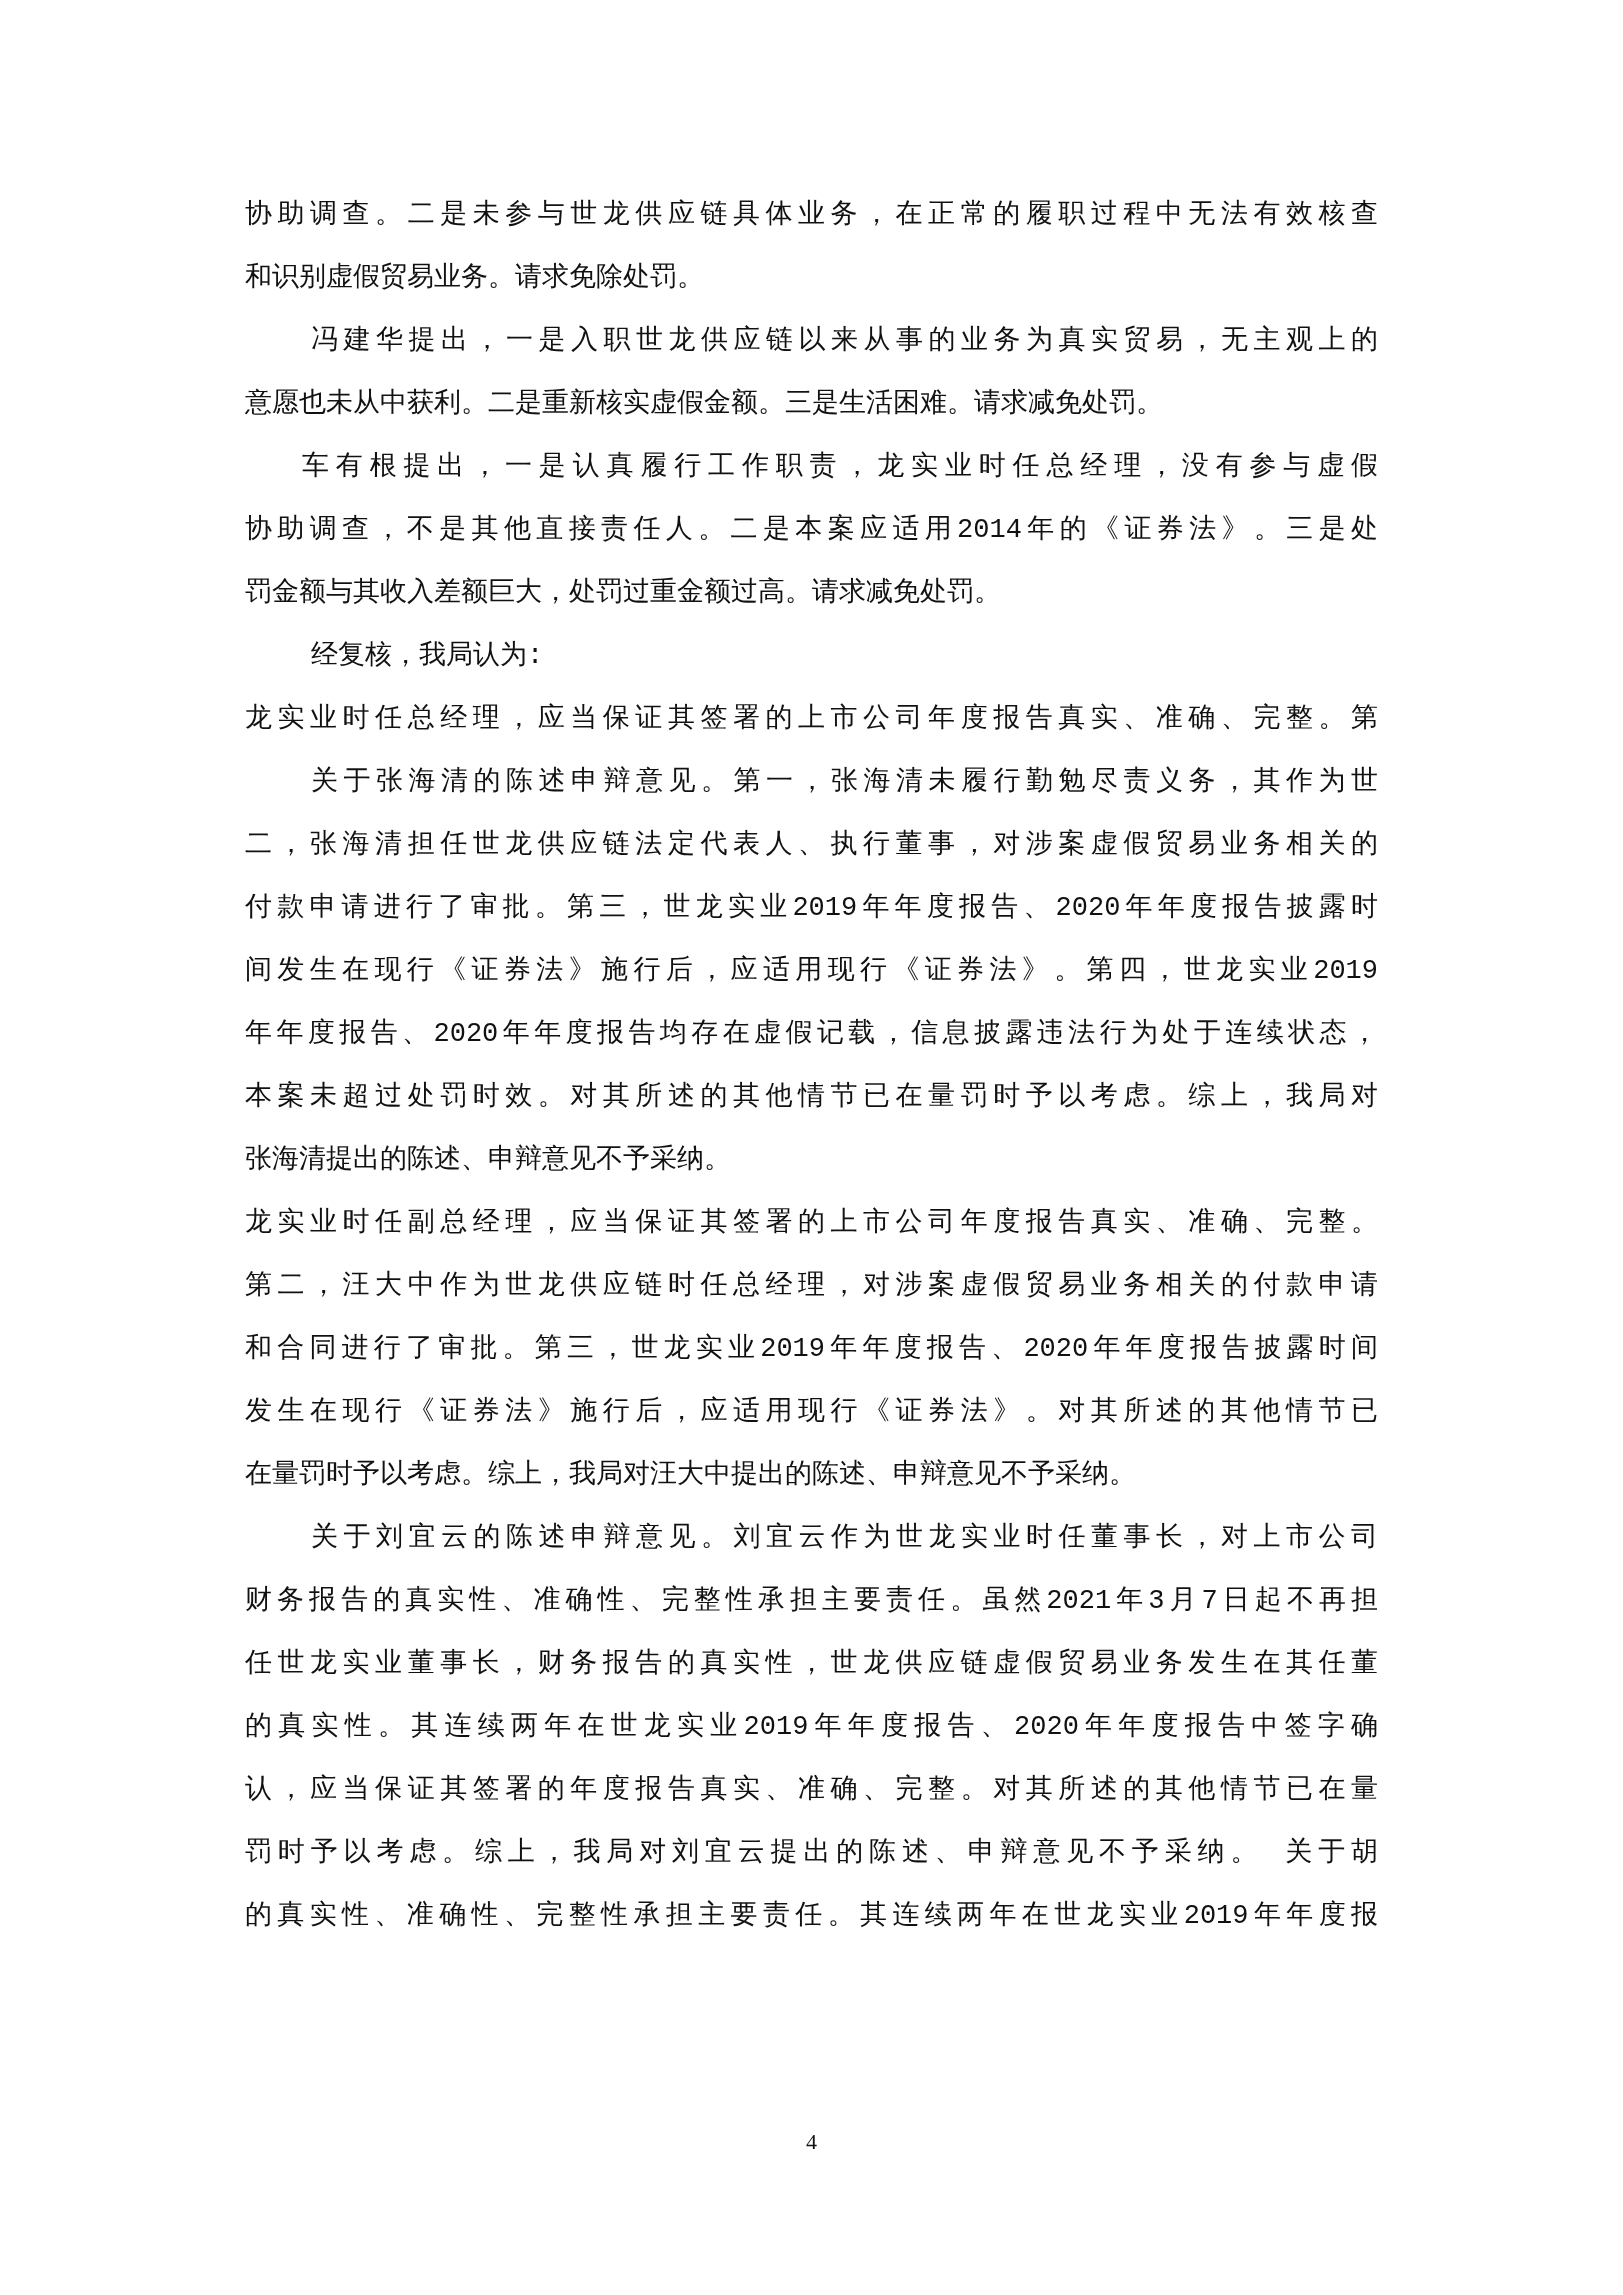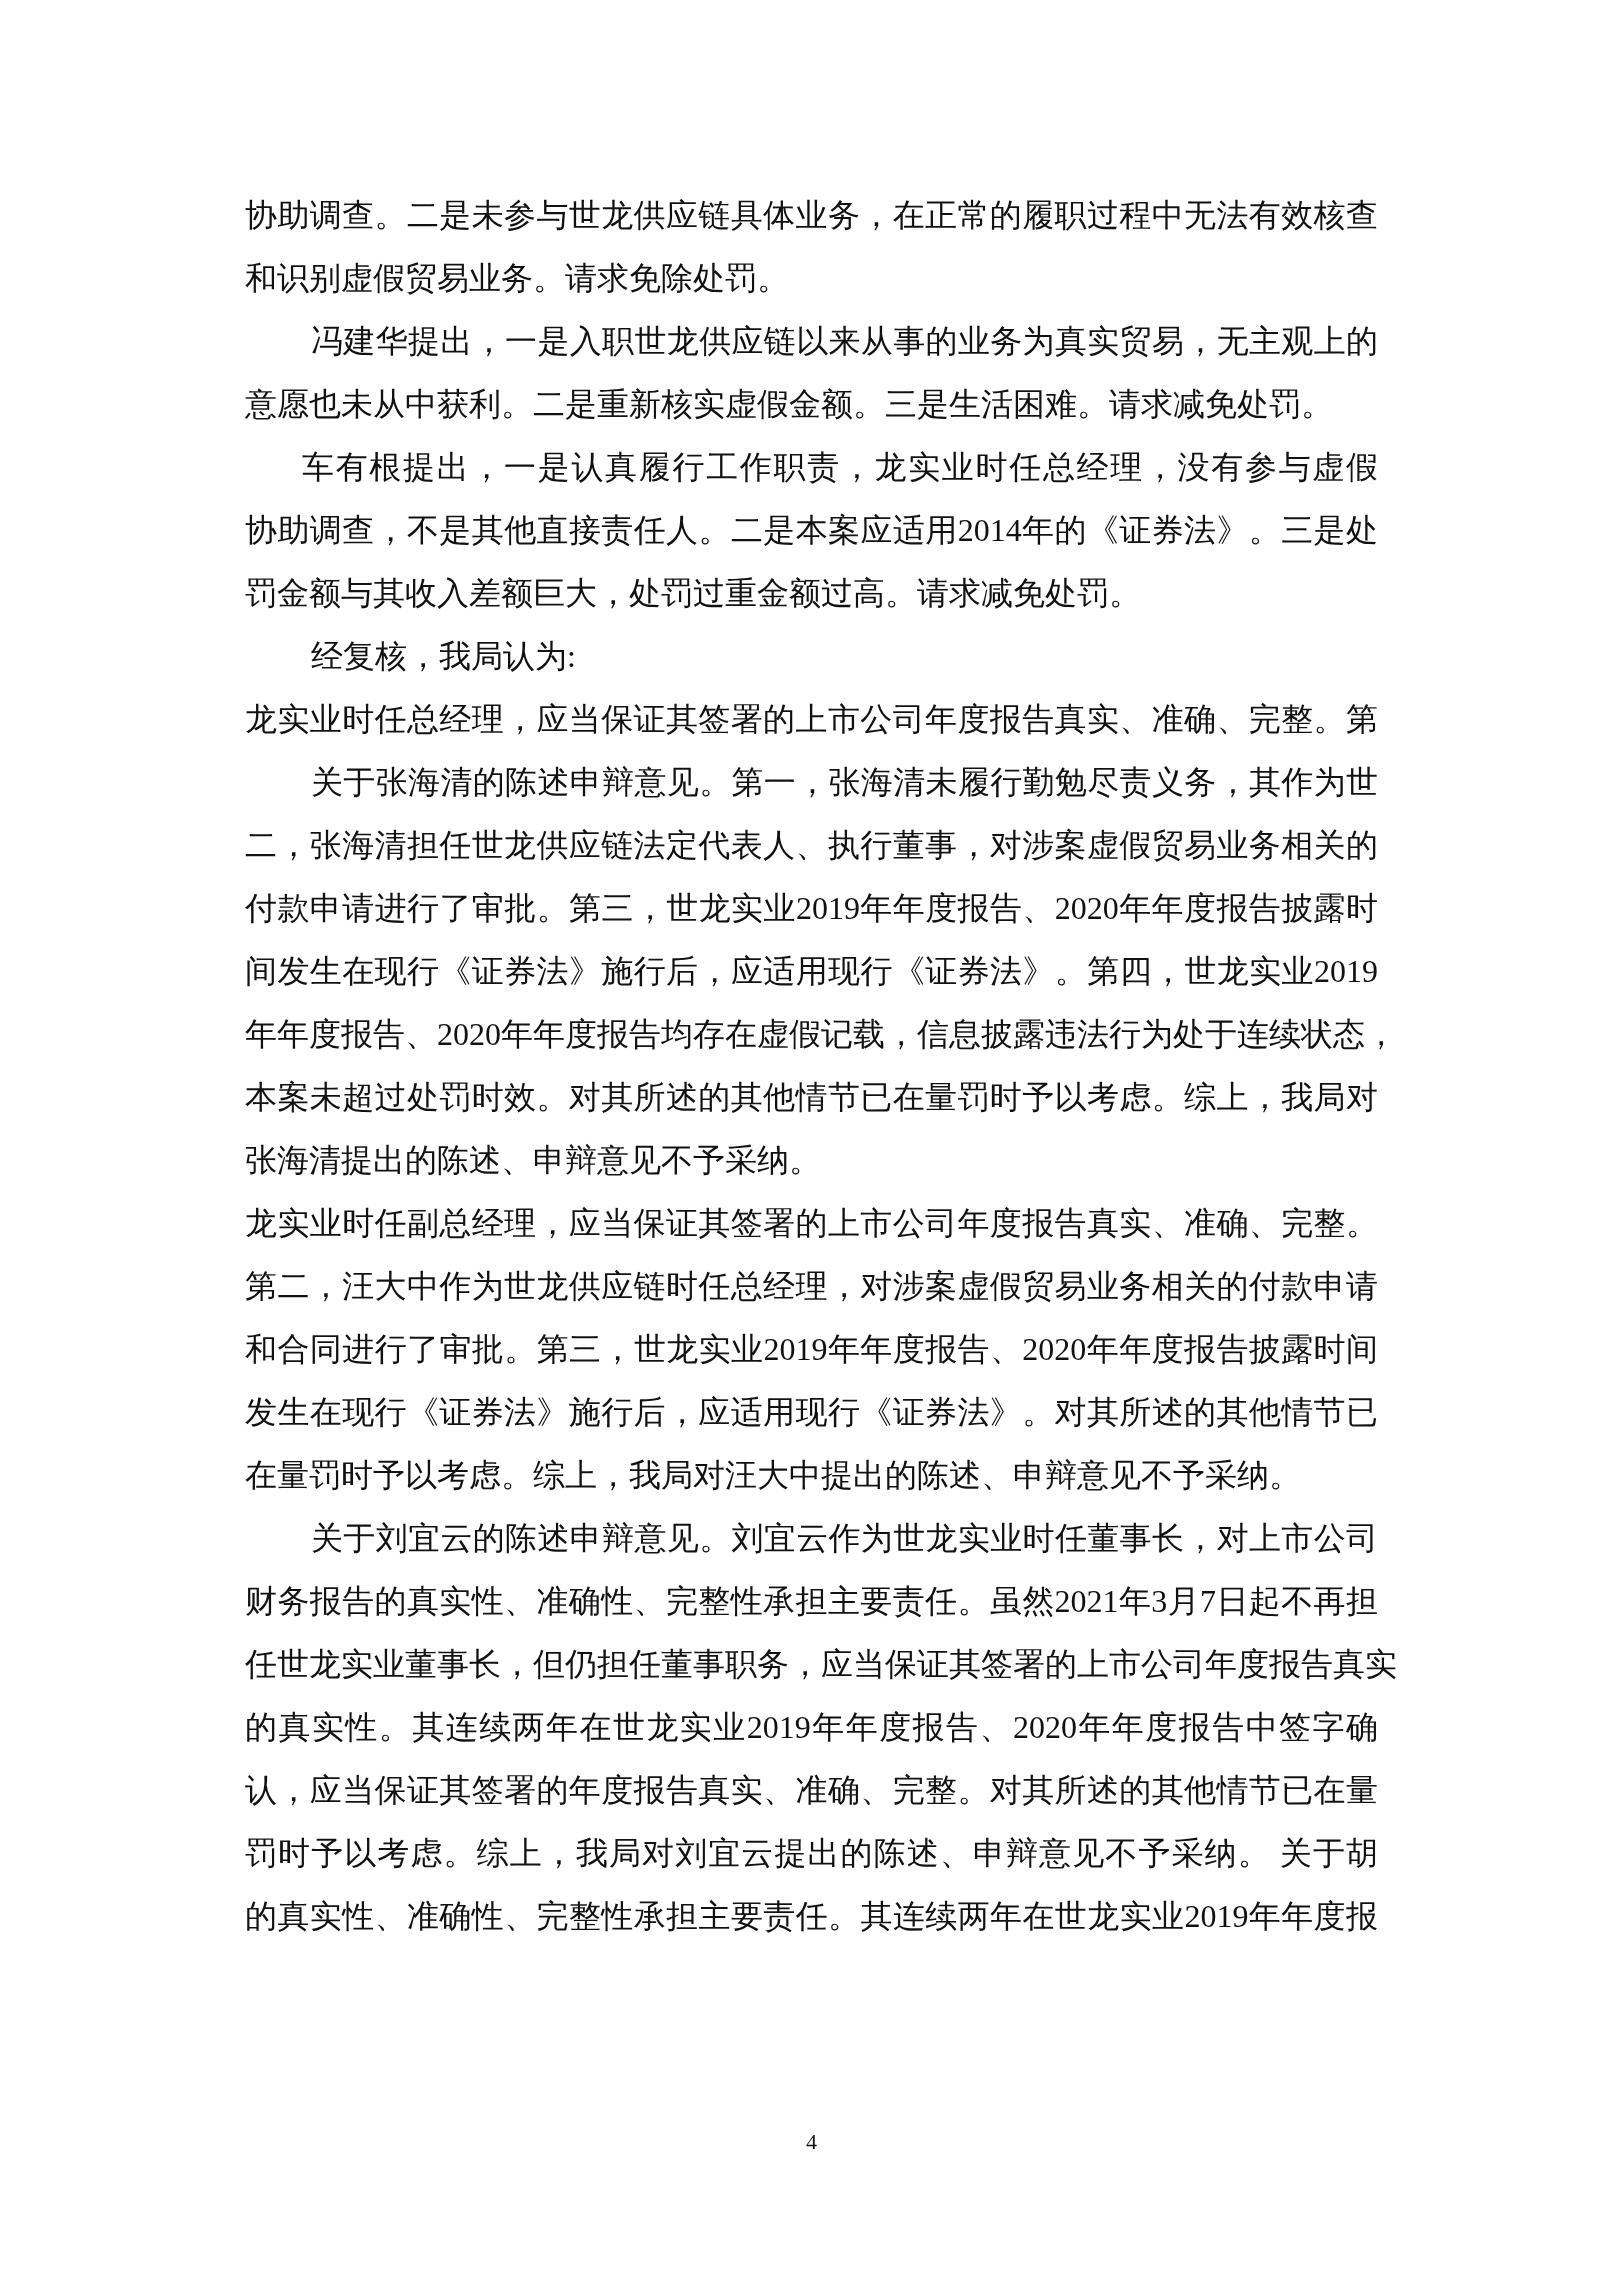--- a/index.html
+++ b/index.html
@@ -30,26 +30,27 @@
       width: 1133px;
     }
     .para {
       margin: 0;
       padding: 0;
     }
     .line {
       display: block;
       height: 63px;
       line-height: 63px;
-      font-size: 32px;
+      font-size: 27px;
       white-space: nowrap;
       text-align: justify;
       text-align-last: justify;
       letter-spacing: 0;
       overflow: visible;
+      font-family: Liberation Mono, monospace;
     }
     .line.last {
       text-align-last: left;
     }
     .line.indent {
       padding-left: 66px;
     }
     .line.indent-short {
       padding-left: 57px;
     }
@@ -105,21 +106,21 @@
       <span class="line">龙实业时任副总经理，应当保证其签署的上市公司年度报告真实、准确、完整。</span>
       <span class="line">第二，汪大中作为世龙供应链时任总经理，对涉案虚假贸易业务相关的付款申请</span>
       <span class="line">和合同进行了审批。第三，世龙实业2019年年度报告、2020年年度报告披露时间</span>
       <span class="line">发生在现行《证券法》施行后，应适用现行《证券法》。对其所述的其他情节已</span>
       <span class="line last">在量罚时予以考虑。综上，我局对汪大中提出的陈述、申辩意见不予采纳。</span>
     </div>
 
     <div class="para">
       <span class="line indent">关于刘宜云的陈述申辩意见。刘宜云作为世龙实业时任董事长，对上市公司</span>
       <span class="line">财务报告的真实性、准确性、完整性承担主要责任。虽然2021年3月7日起不再担</span>
-      <span class="line">任世龙实业董事长，但仍担任董事职务，应当保证其签署的上市公司年度报告真实</span>
+      <span class="line">任世龙实业董事长，财务报告的真实性，世龙供应链虚假贸易业务发生在其任董</span>
       <span class="line">的真实性。其连续两年在世龙实业2019年年度报告、2020年年度报告中签字确</span>
       <span class="line">认，应当保证其签署的年度报告真实、准确、完整。对其所述的其他情节已在量</span>
       <span class="line">罚时予以考虑。综上，我局对刘宜云提出的陈述、申辩意见不予采纳。 关于胡</span>
       <span class="line">的真实性、准确性、完整性承担主要责任。其连续两年在世龙实业2019年年度报</span>
     </div>
 
   </div>
 
   <div class="page-number">4</div>
 </div>

